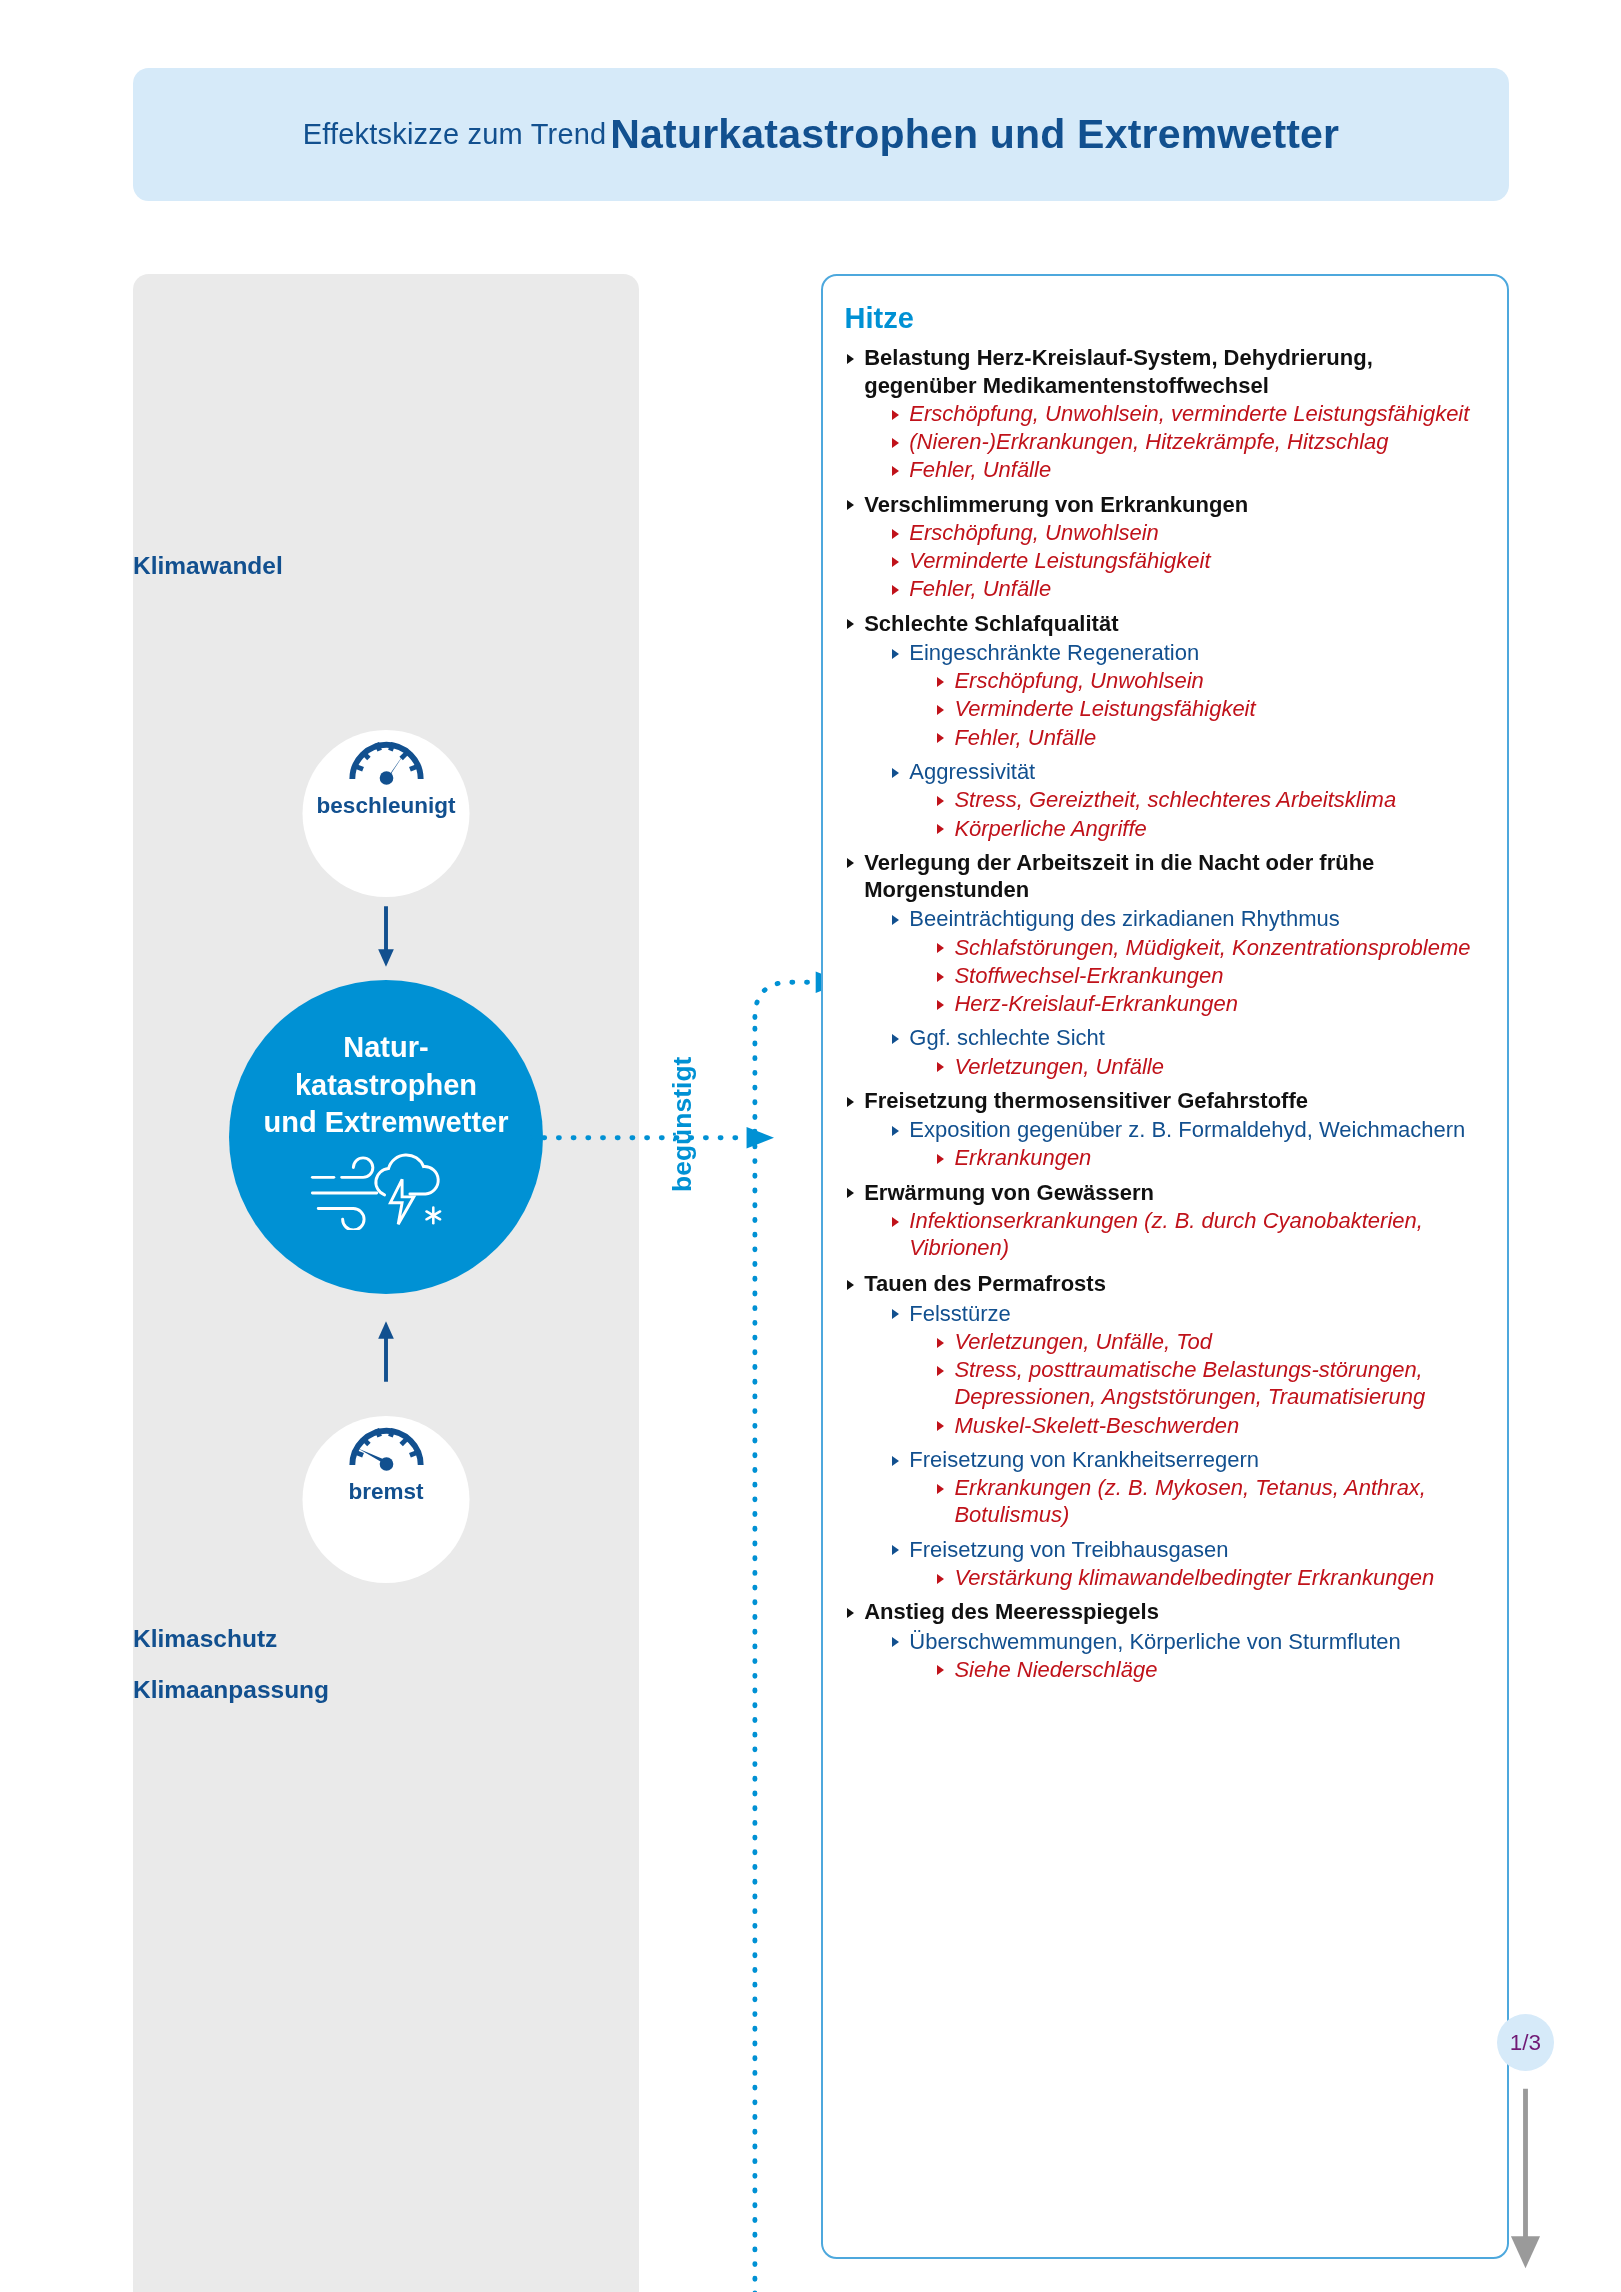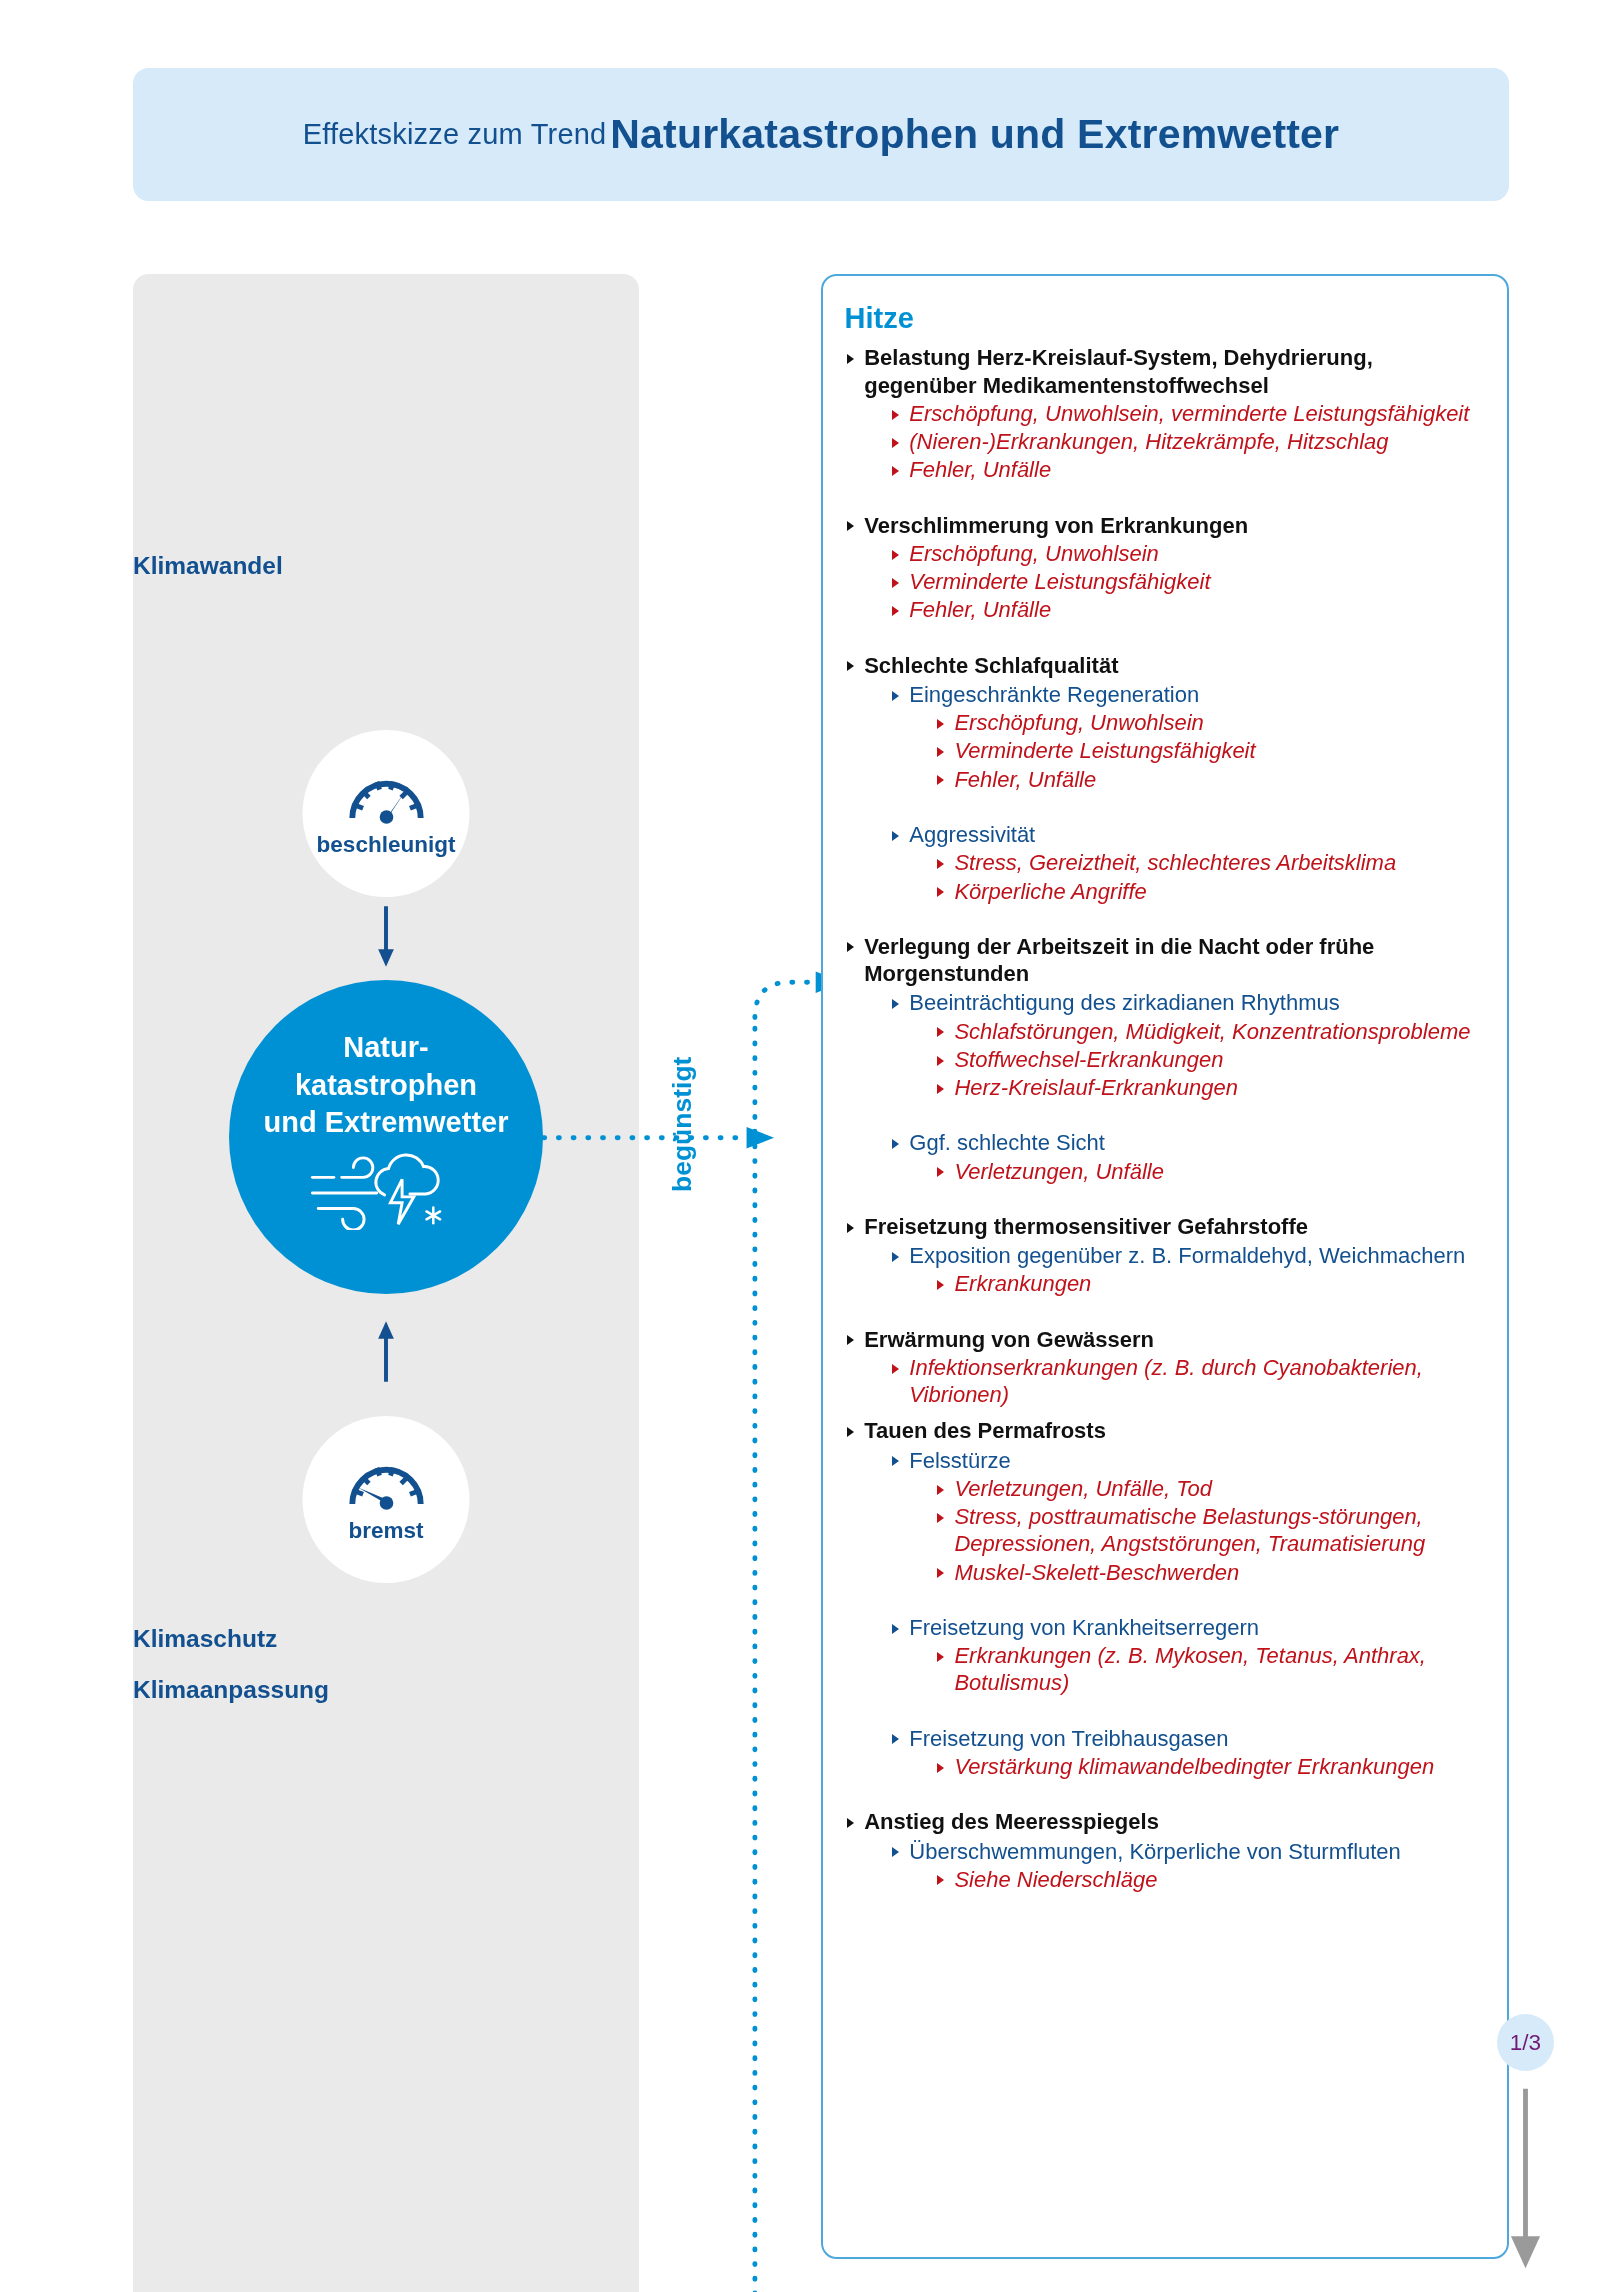--- a/index.html
+++ b/index.html
@@ -56,21 +56,21 @@
   .lbl-klimaanpassung { top: 1400px; font-size: 24.5px; }
 
   
   .gauge {
     position: absolute;
     left: 50%; transform: translateX(-50%);
     width: 167px; height: 167px;
     background: #ffffff;
     border-radius: 50%;
     display: flex; flex-direction: column;
-    align-items: center; justify-content: center;
+    align-items: center; 
     gap: 2px;
   }
   .gauge-top { top: 456px; }
   .gauge-bottom { top: 1142px; }
   .gauge .glabel {
     color: #12508f; font-weight: 700; font-size: 22.5px;
     margin-top: 2px;
   }
 
   
@@ -151,21 +151,21 @@
     border-bottom: 5.4px solid transparent;
   }
   li.item > .txt { display: block; }
 
   
   .l1 { color: #111111; font-size: 22px; font-weight: 700; margin-top: 8.8px; }
   .l1 > ul { margin-left: 25.5px; }
   .l2 { color: #12508f; font-size: 22px; font-weight: 400; margin-top: 2px; }
   .l2 > ul { margin-left: 25.5px; }
   .l3 { color: #c0121a; font-size: 22px; font-style: italic; font-weight: 400; margin-top: 1px; }
-  .gap-top { margin-top: 28px; }
+  .gap-top { margin-top: 7px; }
 
   
   .page-badge {
     position: absolute;
     left: 1497px; top: 2014px;
     width: 57px; height: 57px;
     background: #d6eaf9;
     border-radius: 50%;
     display: flex; align-items: center; justify-content: center;
     color: #701a75; font-size: 22.5px; font-weight: 400;

